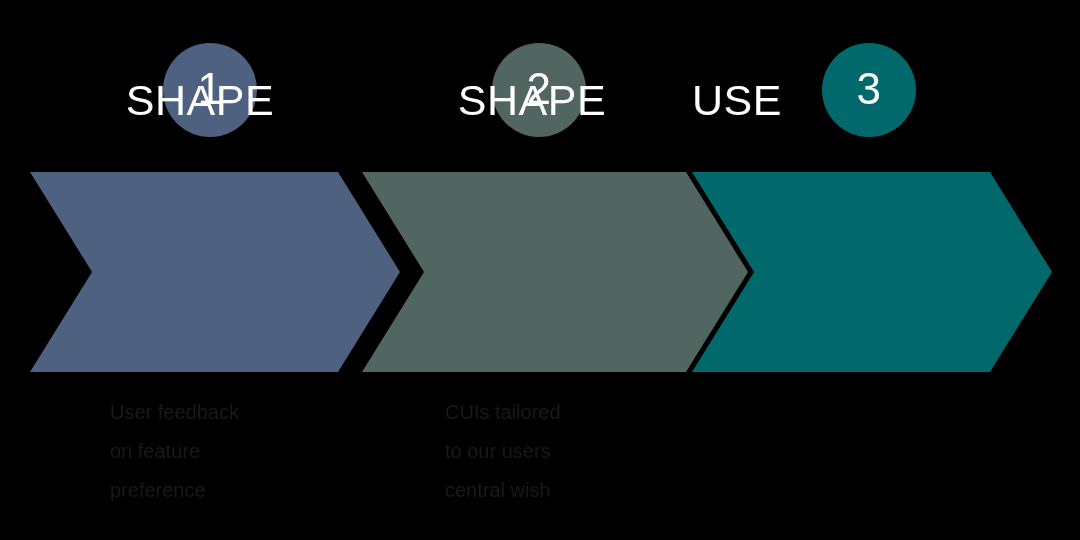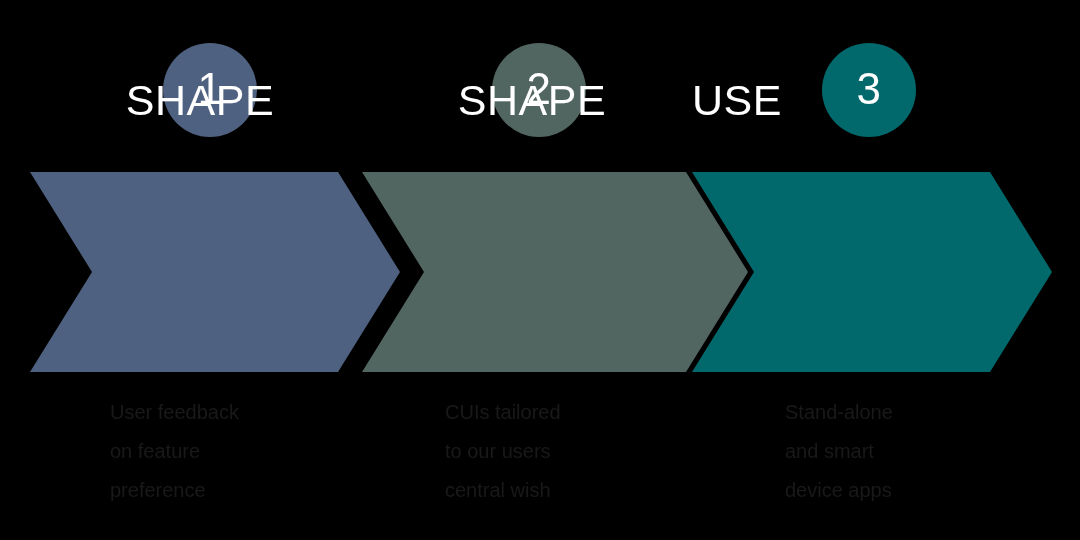--- a/index.html
+++ b/index.html
@@ -143,17 +143,14 @@
 
   <div class="chevron-wrap" id="chev-3">
     <svg class="chevron-svg" viewBox="0 0 360 200" preserveAspectRatio="none">
       <polygon points="0,0 298,0 360,100 298,200 0,200 62,100" fill="#01696b"></polygon>
     </svg>
   </div>
   <div class="chevron-label" id="chev-label-3">
     <span>USE</span>
   </div>
 
-  <div class="caption" id="cap-3" style="color: rgb(25, 25, 25);">Stand-alone
-and smart
-device apps</div>
 
 </div>
 
 </body></html>

